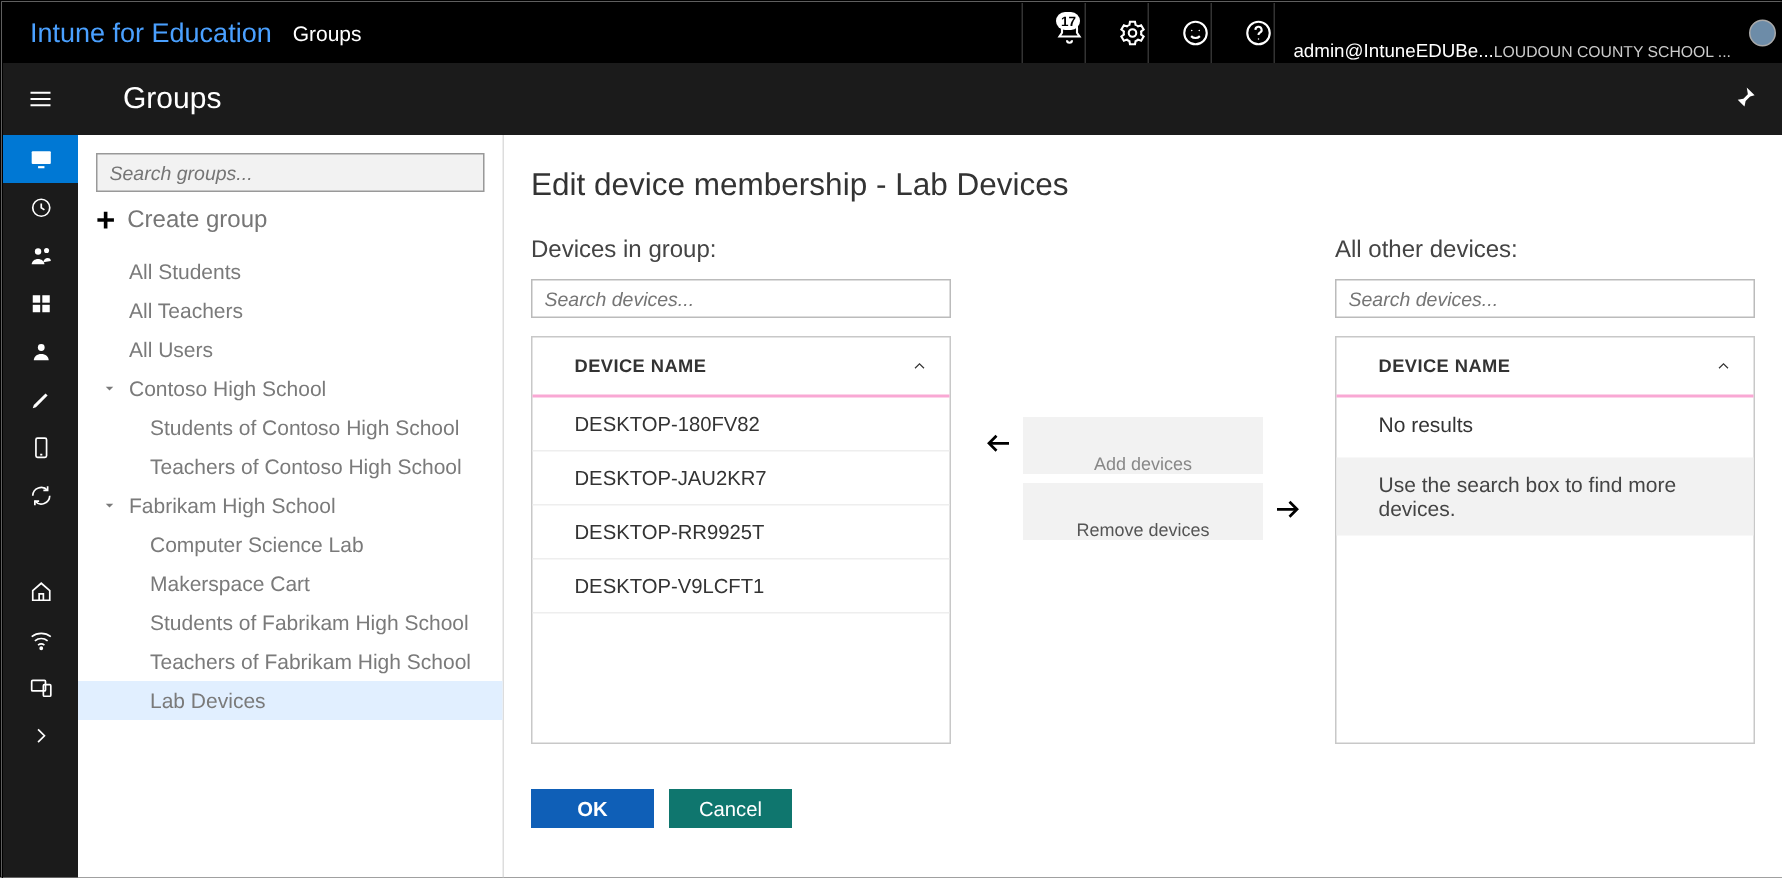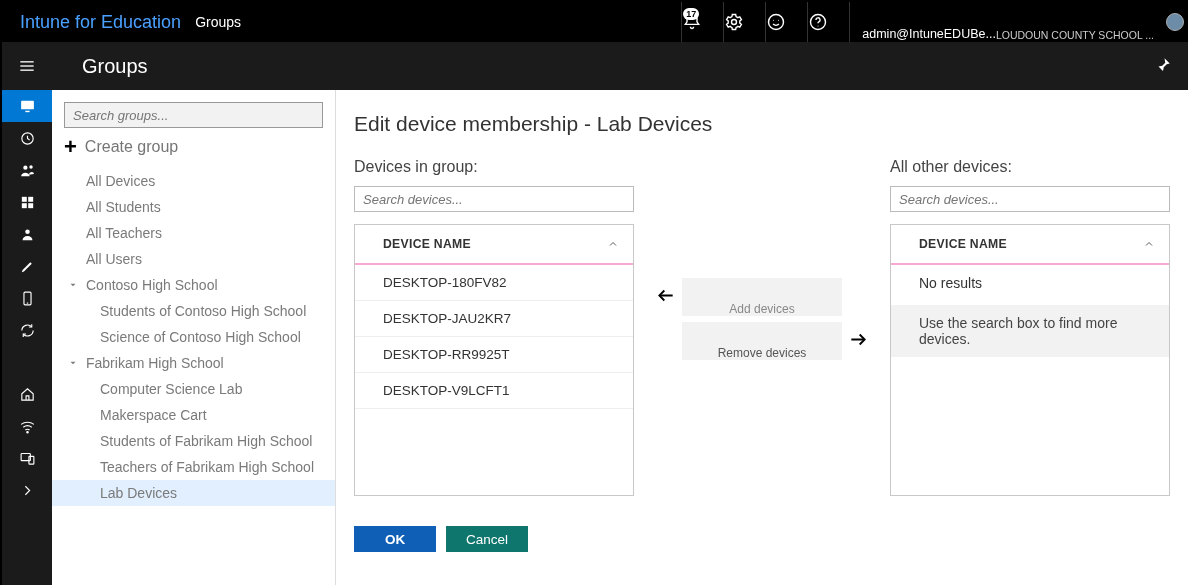--- a/index.html
+++ b/index.html
@@ -2,21 +2,21 @@
 <html><head>
 <meta charset="utf-8">
 <style>
   * { box-sizing: border-box; margin: 0; padding: 0; }
   html, body { width: 1188px; height: 585px; font-family: 'Segoe UI', Tahoma, sans-serif; font-size: 14px; color: #333; overflow: hidden; background:#fff; border:1px solid #000;}
   
   .topbar { height:40px; background:#000; color:#fff; display:flex; align-items:center; }
   .topbar .brand { font-size:18px; color:#4aa0ff; font-weight:400; padding-left:18px; padding-right:14px;}
   .topbar .crumb { color:#fff; font-size:14px; }
   .topbar .grow { flex:1; }
-  .topbar .icon-btn { width:42px; height:40px; display:flex; align-items:center; justify-content:flex-start; border-left:1px solid #333; cursor:pointer;}
+  .topbar .icon-btn { width:42px; height:40px; display:flex; align-items:center; justify-content:flex-end; border-left:1px solid #333; cursor:pointer;}
   .topbar .icon-btn svg { width:20px; height:20px; fill:none; stroke:#fff; stroke-width:1.7; }
   .topbar .userbox { padding:0 12px; border-left:1px solid #333; height:40px; display:flex; flex-direction:row; justify-content:center; align-items:flex-end;}
   .topbar .userbox .u1 { font-size:12.5px; color:#fff; line-height:1.1;}
   .topbar .userbox .u2 { font-size:10.5px; color:#ccc; line-height:1.1;}
   .topbar .avatar { width:22px; height:40px; display:flex; align-items:center; justify-content:flex-start; }
   .topbar .avatar div { width:18px; height:18px; border-radius:50%; background:#6d8ca8; border:1px solid #aaa;}
   .badge { position:absolute; top:-3px; right:3px; background:#fff; color:#000; font-size:9px; font-weight:bold; border-radius:8px; padding:0 3px; min-width:14px; text-align:center; line-height:12px;}
   .icon-wrap { position:relative; }
 
   
@@ -232,42 +232,39 @@
   <div class="sidebar">
     <div class="search">
       <input placeholder="Search groups..." style="">
     </div>
     <div class="create">
       <span class="plus">+</span>
       <span class="lbl">Create group</span>
     </div>
     <div class="tree" id="tree">
         <div class="treeitem ti-l1">
-          <span>All Devices</span>
-        </div>
-        <div class="treeitem ti-l1">
           <span>All Students</span>
         </div>
         <div class="treeitem ti-l1">
           <span>All Teachers</span>
         </div>
         <div class="treeitem ti-l1">
           <span>All Users</span>
         </div>
         <div class="treeitem ti-l1 with-caret">
           <span class="caret"><svg viewBox="0 0 24 24">
               <path d="M6 9l6 6 6-6z"></path>
             </svg></span>
           <span>Contoso High School</span>
         </div>
         <div class="treeitem ti-l2">
           <span>Students of Contoso High School</span>
         </div>
         <div class="treeitem ti-l2">
-          <span>Science of Contoso High School</span>
+          <span>Teachers of Contoso High School</span>
         </div>
         <div class="treeitem ti-l1 with-caret">
           <span class="caret"><svg viewBox="0 0 24 24">
               <path d="M6 9l6 6 6-6z"></path>
             </svg></span>
           <span>Fabrikam High School</span>
         </div>
         <div class="treeitem ti-l2">
           <span>Computer Science Lab</span>
         </div>

